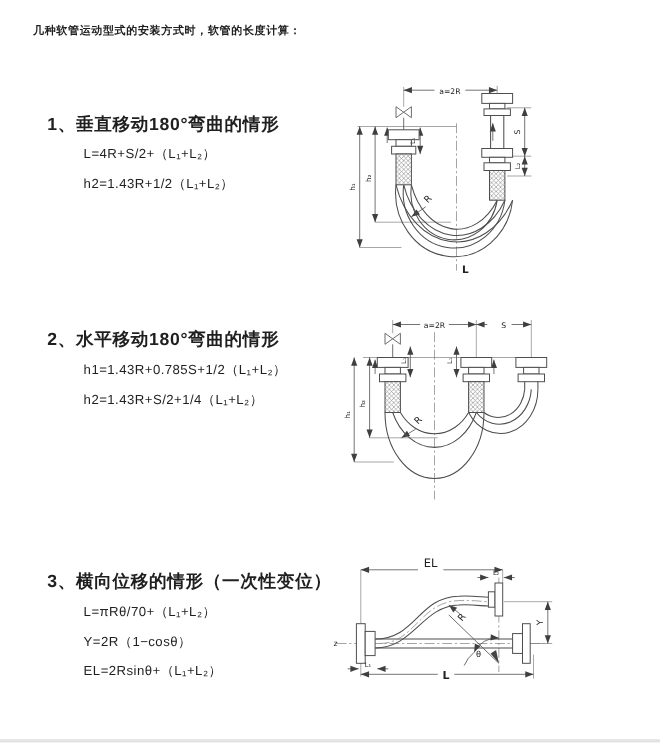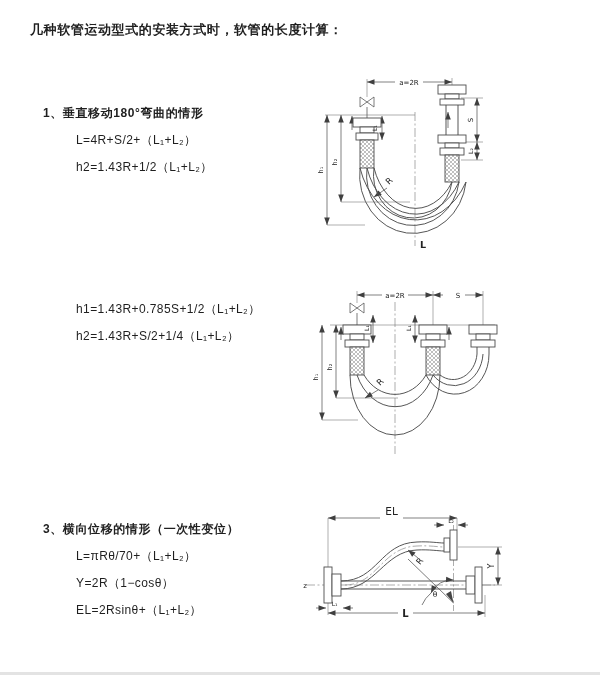--- a/index.html
+++ b/index.html
@@ -1,22 +1,22 @@
 <!DOCTYPE html>
 <html><head>
 <meta charset="utf-8">
 <style>
   html,body{margin:0;padding:0}
   body{width:600px;height:675px;background:#ffffff;position:relative;overflow:hidden;
        font-family:"Liberation Sans","DejaVu Sans",sans-serif;color:#1f1f1f}
-  .title{position:absolute;left:30px;top:21px;font-size:13px;font-weight:700;
+  .title{position:absolute;left:30px;top:21px;font-size:10px;font-weight:700;
          letter-spacing:.6px;margin:0;white-space:nowrap}
   .sec{position:absolute;left:43px;white-space:nowrap}
   #sec1{top:100px}#sec2{top:296px}#sec3{top:516px}
-  .sec-heading{font-size:12px;font-weight:700;letter-spacing:.6px;line-height:27px}
+  .sec-heading{font-size:16px;font-weight:700;letter-spacing:.6px;line-height:27px}
   .formula{font-size:12px;font-weight:400;letter-spacing:.4px;line-height:27px;padding-left:33px}
   svg.diagram{position:absolute}
   #diagram1{left:315px;top:70px}
   #diagram2{left:310px;top:282px}
   #diagram3{left:300px;top:495px}
   .dim{stroke:#4a4a4a;stroke-width:.7;fill:none}
   .ext{stroke:#787878;stroke-width:.6;fill:none}
   .tube{stroke:#4d4d4d;stroke-width:.95;fill:none}
   .thin{stroke:#5a5a5a;stroke-width:.8;fill:none}
   .part{stroke:#4d4d4d;stroke-width:.9;fill:#ffffff}
@@ -31,20 +31,21 @@
 
   <h1 class="title">几种软管运动型式的安装方式时，软管的长度计算：</h1>
 
   <section class="sec" id="sec1">
     <div class="sec-heading">1、垂直移动180°弯曲的情形</div>
     <div class="formula">L=4R+S/2+（L₁+L₂）</div>
     <div class="formula">h2=1.43R+1/2（L₁+L₂）</div>
   </section>
 
   <section class="sec" id="sec2">
+    <div class="sec-heading">2、水平移动180°弯曲的情形</div>
     <div class="formula">h1=1.43R+0.785S+1/2（L₁+L₂）</div>
     <div class="formula">h2=1.43R+S/2+1/4（L₁+L₂）</div>
   </section>
 
   <section class="sec" id="sec3">
     <div class="sec-heading">3、横向位移的情形（一次性变位）</div>
     <div class="formula">L=πRθ/70+（L₁+L₂）</div>
     <div class="formula">Y=2R（1−cosθ）</div>
     <div class="formula">EL=2Rsinθ+（L₁+L₂）</div>
   </section>

